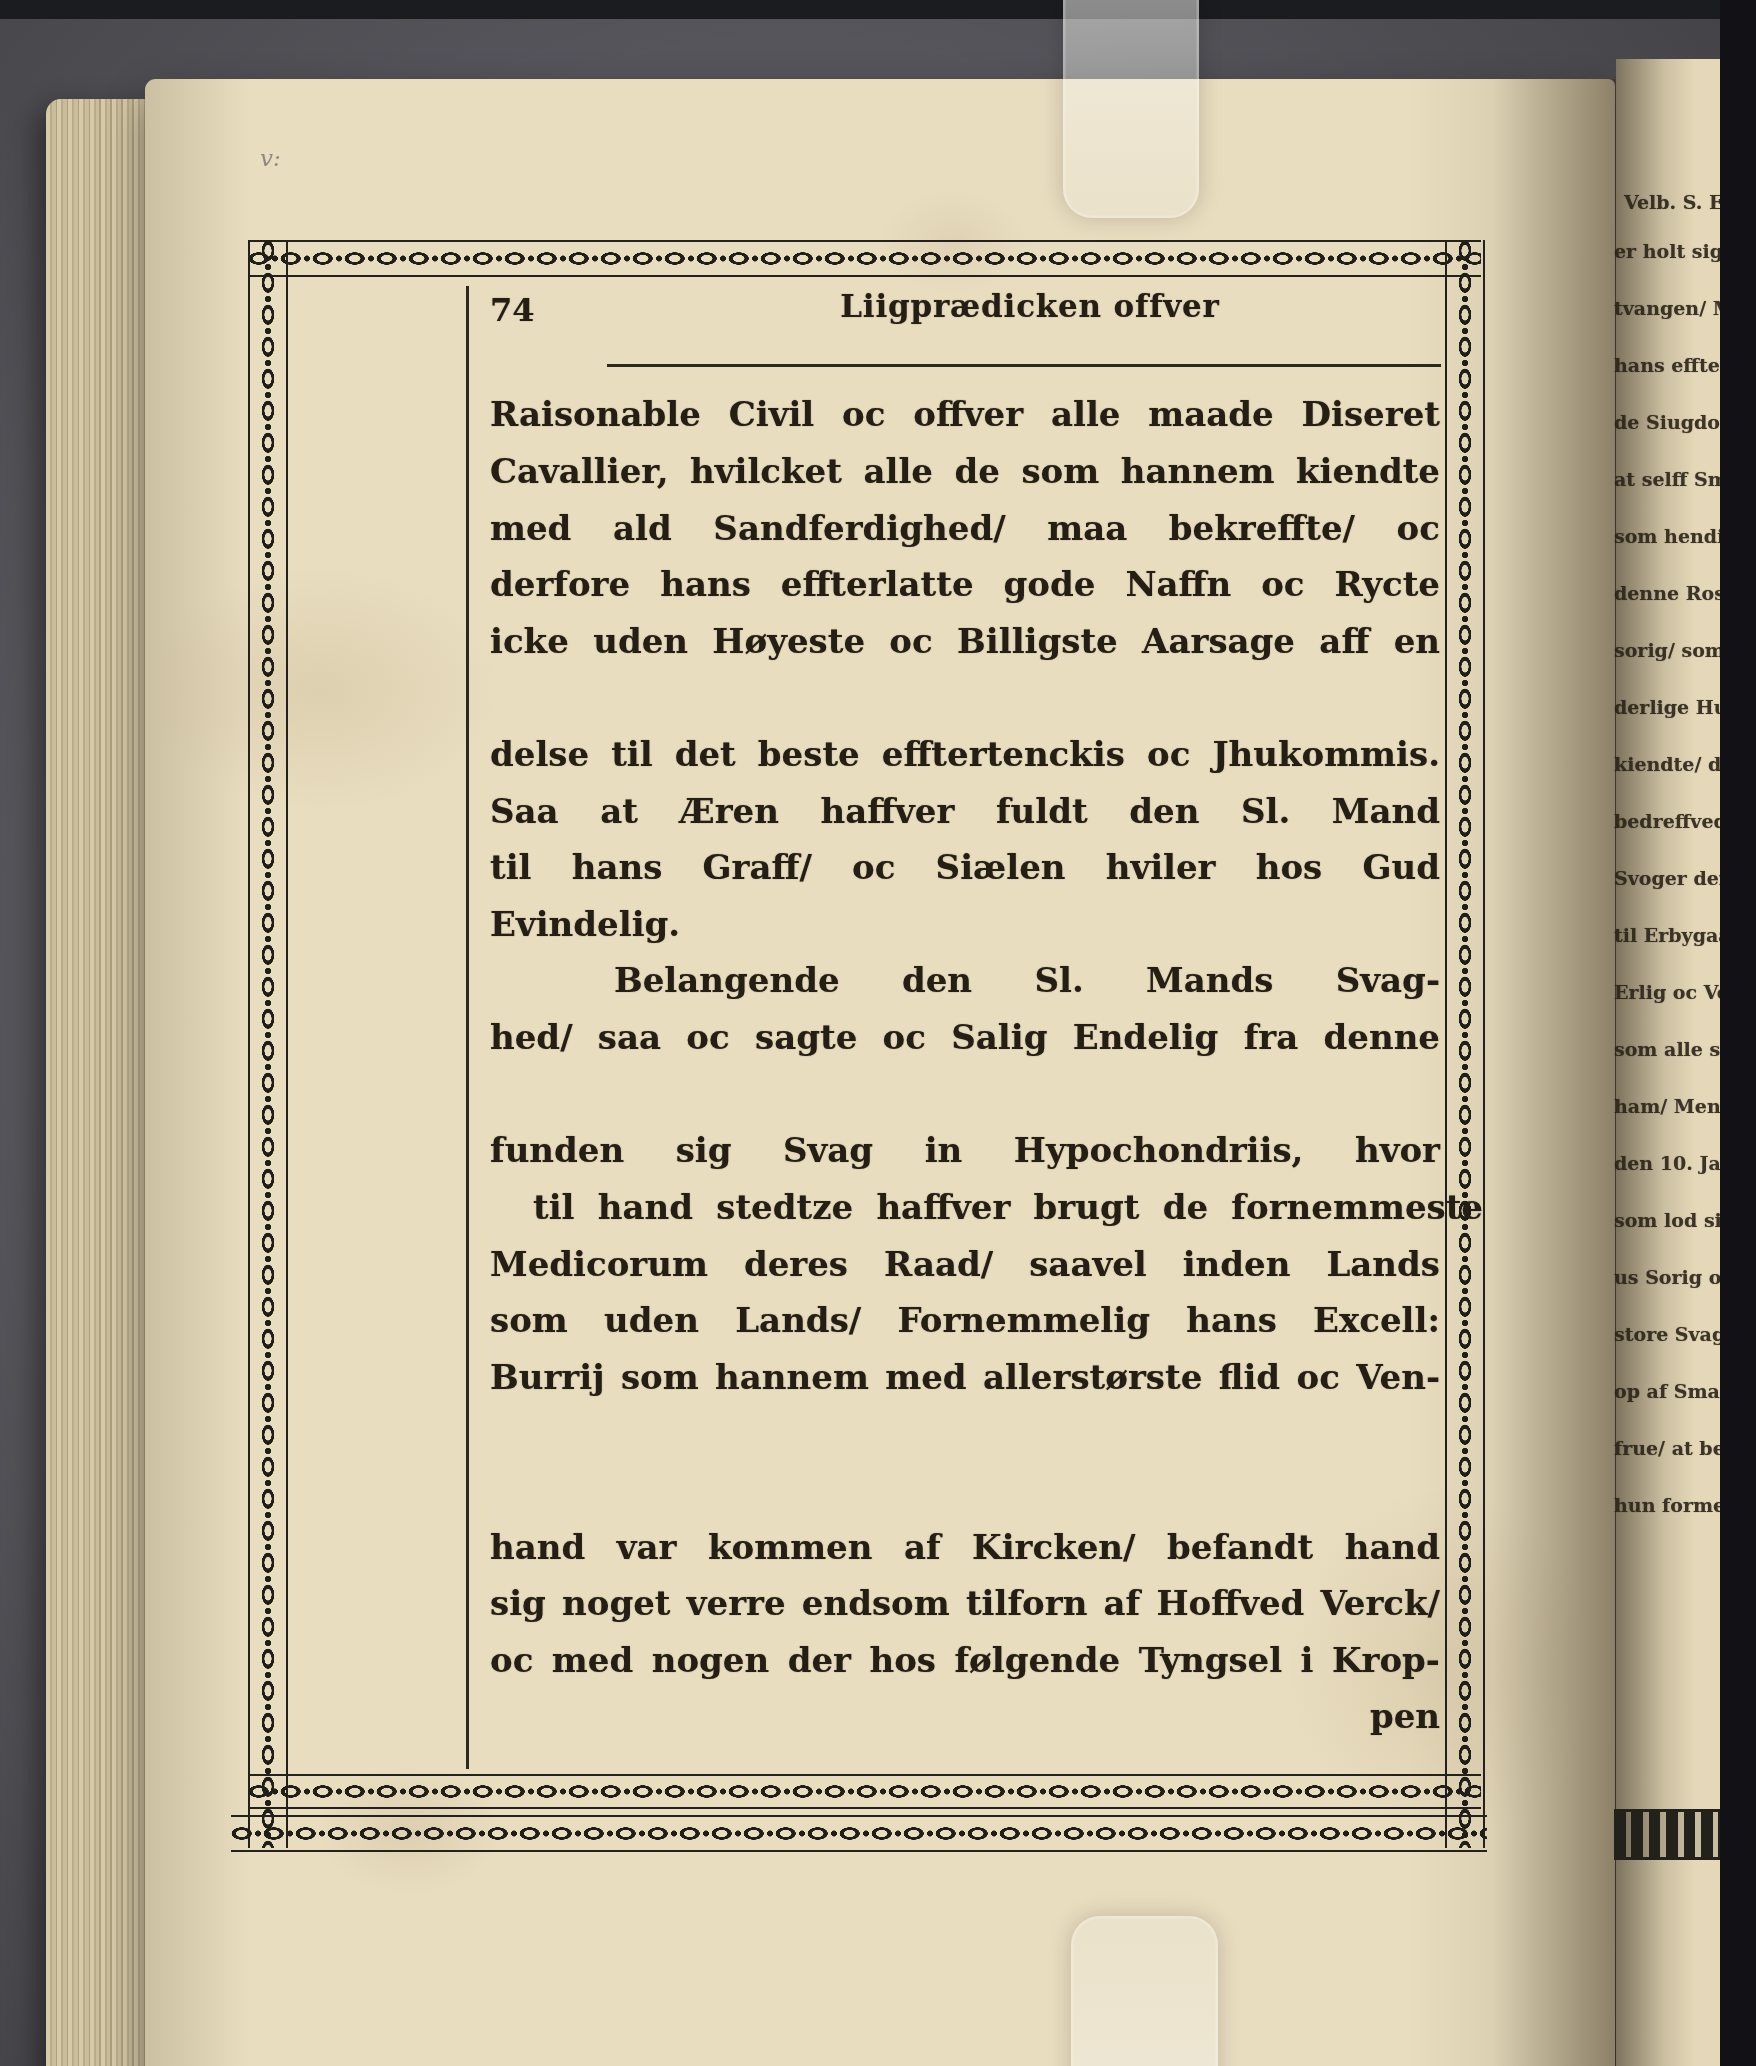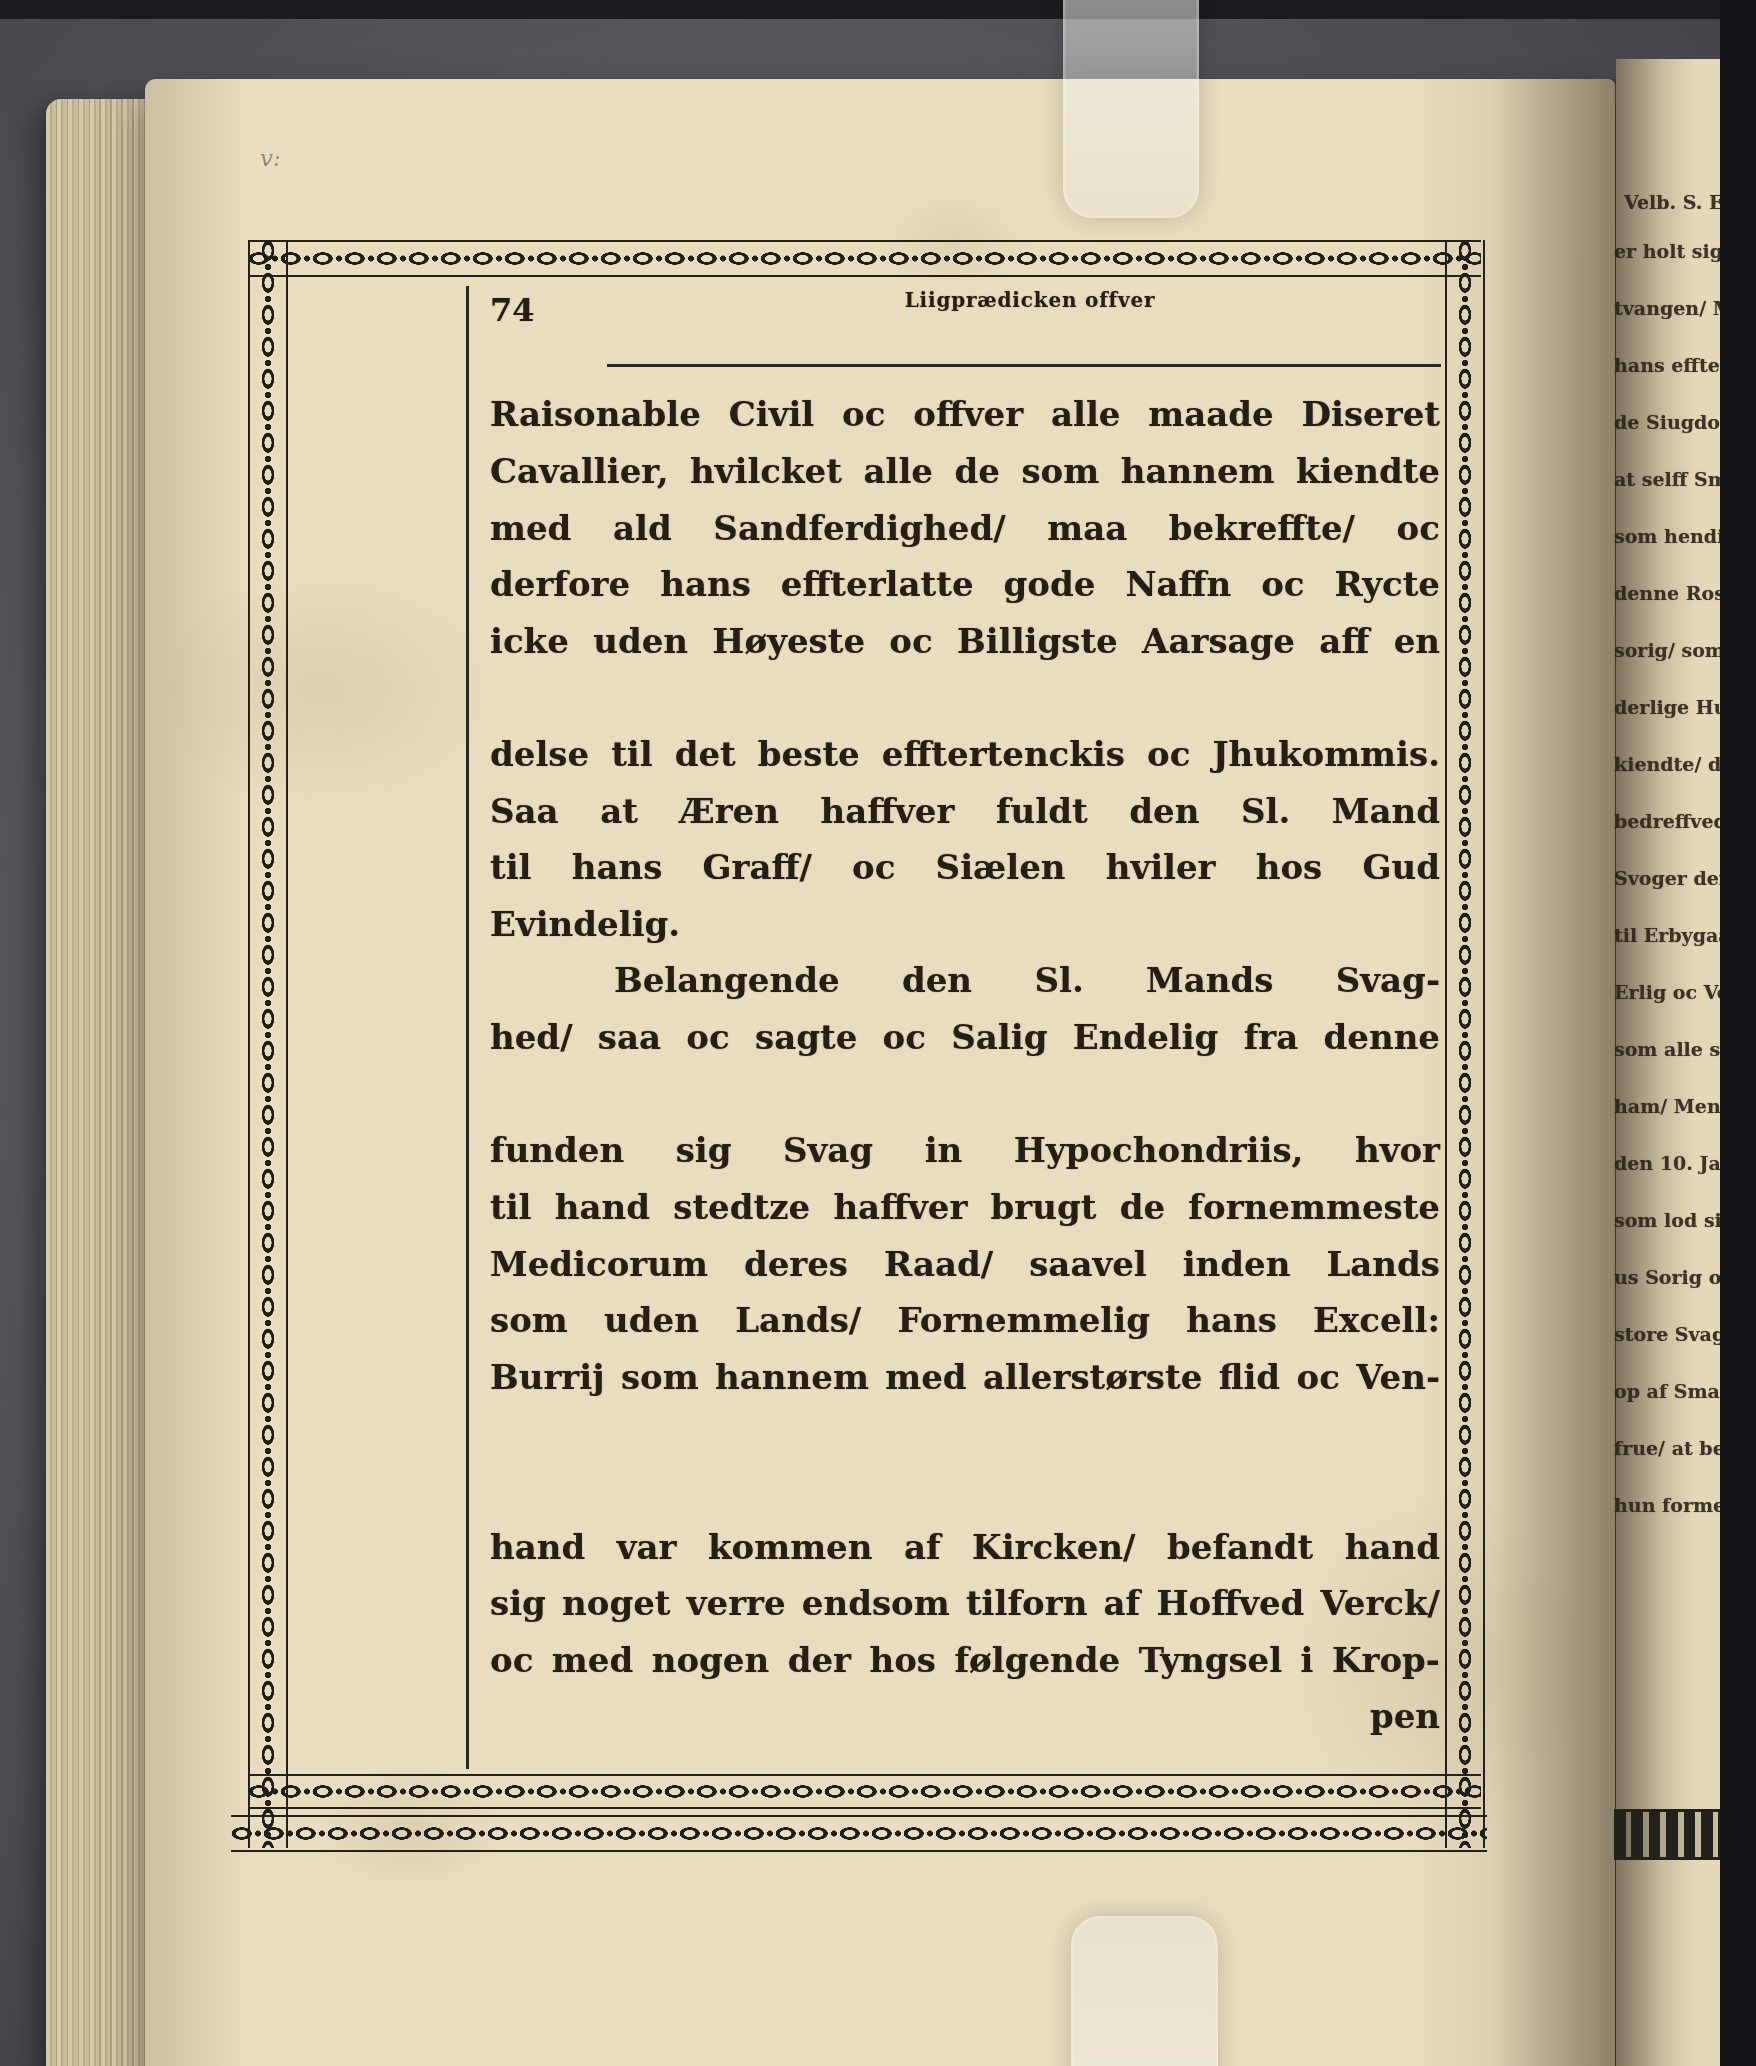--- a/index.html
+++ b/index.html
@@ -45,21 +45,21 @@
   .rule{background:#2b2821;}
   
   .blackletter{font-family:"DejaVu Serif", serif;font-weight:700;color:#241e14;
     text-shadow:0 0 1.2px rgba(30,25,15,0.45);}
   .body-line{left:490px;width:950px;height:57px;font-size:34px;line-height:57px;
     text-align:justify;text-align-last:justify;white-space:nowrap;}
   .line-left{text-align:left;text-align-last:left;}
   .line-right{text-align:right;text-align-last:right;}
   .line-indent{left:614px;width:826px;}
   .pagenum{font-size:32px;font-weight:700;}
-  .header-title{font-size:20px;letter-spacing:0.8px;}
+  .header-title{font-size:31px;letter-spacing:0.8px;}
   .hand-mark{font-family:"DejaVu Serif",serif;font-style:italic;font-size:23px;color:rgba(60,70,75,0.55);}
   .rp-text{left:1614px;top:223px;width:107px;height:1488px;overflow:hidden;}
   .rp-line{display:block;height:57px;line-height:57px;font-size:19px;white-space:nowrap;
     color:#2a2318;opacity:0.9;}
   
   .plastic{background:linear-gradient(180deg, rgba(248,248,244,0.52), rgba(238,238,232,0.26));
     box-shadow:0 0 23px rgba(0,0,0,0.18), inset 0 0 0 2.5px rgba(255,255,255,0.22);}
   .plastic-top{left:1063px;top:-8.3px;width:136px;height:226px;border-radius:0 0 29px 29px;}
   .plastic-bottom{left:1071px;top:1916px;width:147px;height:281px;border-radius:29px 29px 0 0;
     background:linear-gradient(0deg, rgba(248,248,244,0.50), rgba(238,238,232,0.26));}
@@ -94,21 +94,21 @@
   <div class="abs blackletter body-line" style="top:500px;">med ald Sandferdighed/ maa bekreffte/ oc</div>
   <div class="abs blackletter body-line" style="top:556px;">derfore hans effterlatte gode Naffn oc Rycte</div>
   <div class="abs blackletter body-line" style="top:613px;">icke uden Høyeste oc Billigste Aarsage aff en</div>
   <div class="abs blackletter body-line" style="top:726px;">delse til det beste efftertenckis oc Jhukommis.</div>
   <div class="abs blackletter body-line" style="top:783px;">Saa at Æren haffver fuldt den Sl. Mand</div>
   <div class="abs blackletter body-line" style="top:839px;">til hans Graff/ oc Siælen hviler hos Gud</div>
   <div class="abs blackletter body-line line-left" style="top:896px;">Evindelig.</div>
   <div class="abs blackletter body-line line-indent" style="top:952px;">Belangende den Sl. Mands Svag-</div>
   <div class="abs blackletter body-line" style="top:1009px;">hed/ saa oc sagte oc Salig Endelig fra denne</div>
   <div class="abs blackletter body-line" style="top:1122px;">funden sig Svag in Hypochondriis, hvor</div>
-  <div class="abs blackletter body-line" style="top:1179px;">til hand stedtze haffver brugt de fornemmeste</div>
+  <div class="abs blackletter body-line" style="top:1179px;margin-left:43px;">til hand stedtze haffver brugt de fornemmeste</div>
   <div class="abs blackletter body-line" style="top:1236px;">Medicorum deres Raad/ saavel inden Lands</div>
   <div class="abs blackletter body-line" style="top:1349px;">Burrij som hannem med allerstørste flid oc Ven-</div>
   <div class="abs blackletter body-line" style="top:1292px;">som uden Lands/ Fornemmelig hans Excell:</div>
   <div class="abs blackletter body-line" style="top:1519px;">hand var kommen af Kircken/ befandt hand</div>
   <div class="abs blackletter body-line" style="top:1575px;">sig noget verre endsom tilforn af Hoffved Verck/</div>
   <div class="abs blackletter body-line" style="top:1632px;">oc med nogen der hos følgende Tyngsel i Krop-</div>
   <div class="abs blackletter body-line line-right" style="top:1688px;">pen</div>
 
   <div class="abs blackletter rp-line" style="left:1624px;top:174px;position:absolute;">Velb. S. E</div>
   <div class="abs rp-text blackletter">

